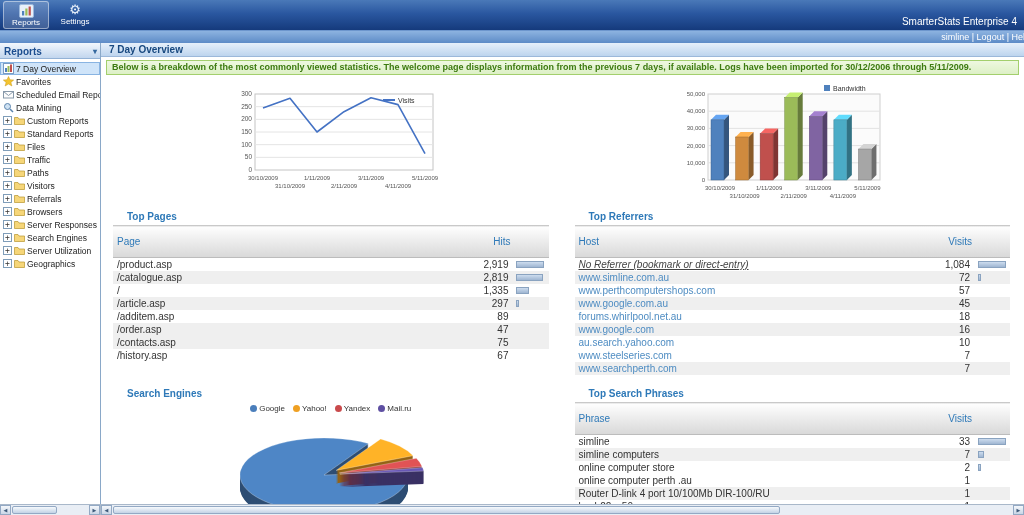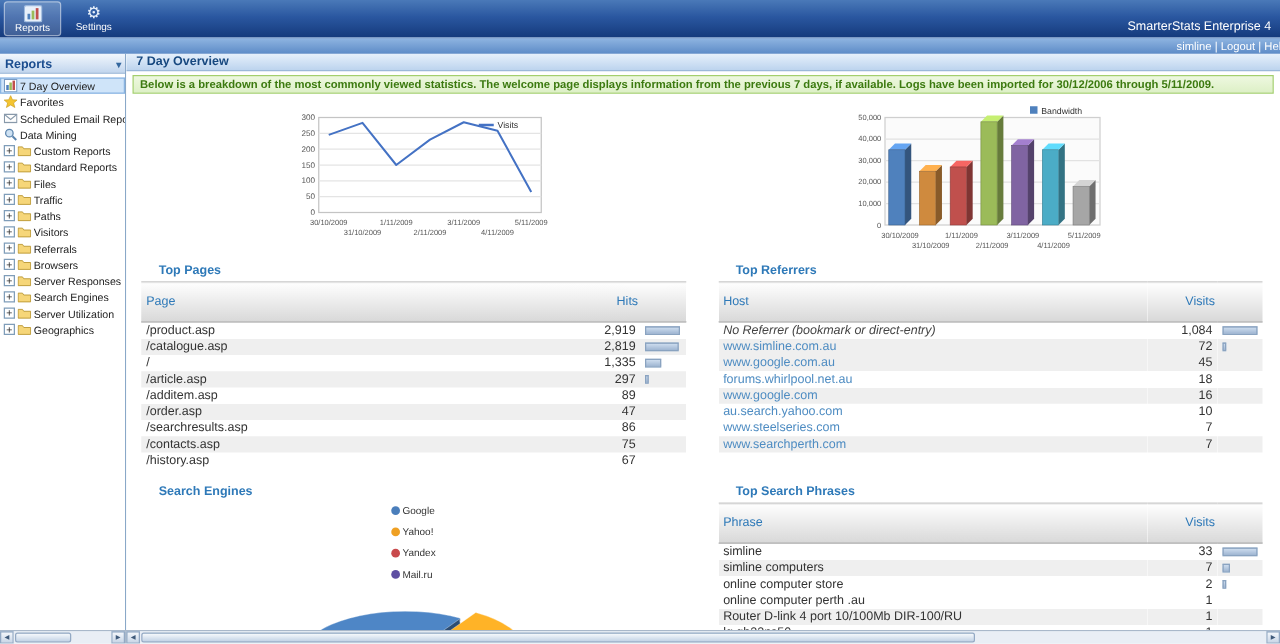--- a/index.html
+++ b/index.html
@@ -45,24 +45,24 @@
   .dtable{width:100%;border-collapse:collapse;table-layout:fixed;}
   .dtable td{overflow:hidden;white-space:nowrap;}
   .dtable .h{background:linear-gradient(#fefefe,#d8d8d8);color:#2e79b8;font-size:10px;height:32px;padding:0 4px;border-top:1px solid #c9c9c9;border-bottom:1px solid #bcbcbc;}
   .h.hR{text-align:right;padding-right:38px;}
   .dtable tbody td{font-size:10px;height:13px;line-height:13px;color:#333;padding:0 4px;}
   .dtable tbody tr.alt{background:#efefef;}
   td.val{text-align:right;padding-right:2px;}
   td.barc{padding:0 2px;}
   .hbar{height:7px;border:1px solid #8aa3c0;background:linear-gradient(180deg,#cddcee,#9fb6d2);}
   td.lbl.link{color:#4e8cc2;}
-  td.lbl.em{font-style:italic;color:#444;}
+  td.lbl.em{font-style:italic;color:#444;text-decoration:underline;}
 
   .pie-wrap{display:flex;flex-direction:column;align-items:center;}
-  .pie-legend{display:flex;gap:8px;align-items:flex-start;margin-top:2px;flex-direction:column;}
+  .pie-legend{display:flex;gap:8px;align-items:center;margin-top:2px;}
   .leg-item{display:inline-flex;align-items:center;font-size:8px;color:#333;}
   .leg-dot{width:7px;height:7px;border-radius:50%;display:inline-block;margin-right:2px;}
 
   
   .scrollrow{height:11px;flex:none;display:flex;border-top:1px solid #a9b8ca;background:#dce4ee;}
   .hscroll{display:flex;align-items:stretch;}
   .hscroll.sb{width:101px;flex:none;border-right:1px solid #a9b8ca;}
   .hscroll.mn{flex:1;}
   .arr{width:11px;flex:none;background:linear-gradient(#f4f7fb,#c9d6e7);border:1px solid #93a9c4;color:#3f5a7a;font-size:5px;line-height:9px;text-align:center;}
   .track{flex:1;position:relative;background:#e9eef5;}
@@ -381,25 +381,20 @@
                 <tr>
                   <td class="lbl">/additem.asp</td>
                   <td class="val">89</td>
                   <td class="barc"></td>
                 </tr>
                 <tr class="alt">
                   <td class="lbl">/order.asp</td>
                   <td class="val">47</td>
                   <td class="barc"></td>
                 </tr>
-                <tr>
-                  <td class="lbl">/searchresults.asp</td>
-                  <td class="val">86</td>
-                  <td class="barc"></td>
-                </tr>
                 <tr class="alt">
                   <td class="lbl">/contacts.asp</td>
                   <td class="val">75</td>
                   <td class="barc"></td>
                 </tr>
                 <tr>
                   <td class="lbl">/history.asp</td>
                   <td class="val">67</td>
                   <td class="barc"></td>
                 </tr>
@@ -428,20 +423,25 @@
                   <td class="barc">
                     <div class="hbar" style="width: 28px;"></div>
                   </td>
                 </tr>
                 <tr class="alt">
                   <td class="lbl link">www.simline.com.au</td>
                   <td class="val">72</td>
                   <td class="barc">
                     <div class="hbar" style="width: 3px;"></div>
                   </td>
+                </tr>
+                <tr>
+                  <td class="lbl link">www.perthcomputershops.com</td>
+                  <td class="val">57</td>
+                  <td class="barc"></td>
                 </tr>
                 <tr class="alt">
                   <td class="lbl link">www.google.com.au</td>
                   <td class="val">45</td>
                   <td class="barc"></td>
                 </tr>
                 <tr>
                   <td class="lbl link">forums.whirlpool.net.au</td>
                   <td class="val">18</td>
                   <td class="barc"></td>

